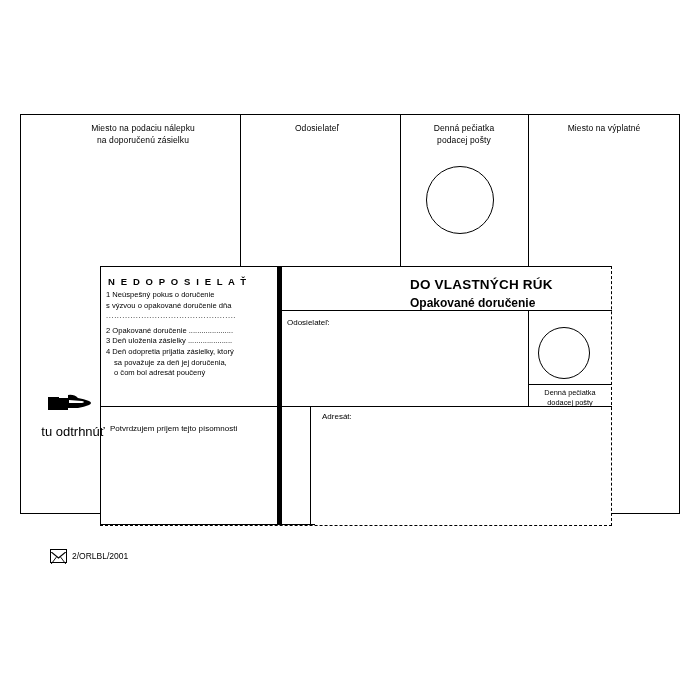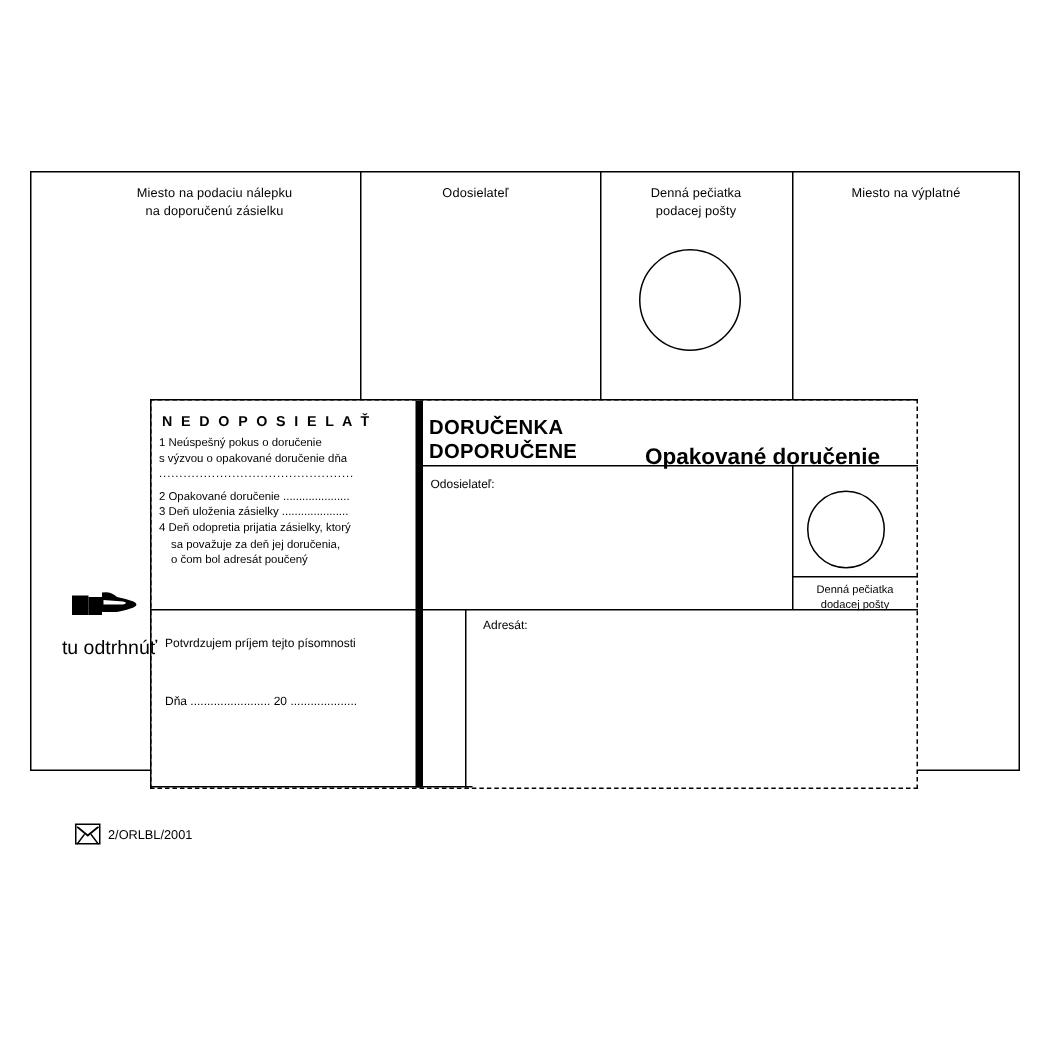--- a/index.html
+++ b/index.html
@@ -137,23 +137,23 @@
     position: absolute;
     left: 410px;
     top: 277px;
     font-size: 13.5px;
     font-weight: bold;
     line-height: 15.5px;
     letter-spacing: 0.2px;
   }
   .vlast-sub {
     position: absolute;
-    left: 430px;
+    left: 410px;
     top: 296px;
-    font-size: 15px;
+    font-size: 12px;
     font-weight: bold;
   }
 
   .small-label {
     position: absolute;
     font-size: 8px;
   }
   .tiny-label {
     position: absolute;
     font-size: 7.4px;
@@ -250,34 +250,30 @@
     <div class="row">s  výzvou  o  opakované  doručenie dňa</div>
     <div class="row dots">................................................</div>
     <div class="row" style="height:4px;"></div>
     <div class="row">2  Opakované doručenie .....................</div>
     <div class="row">3  Deň uloženia zásielky .....................</div>
     <div class="row">4  Deň  odopretia prijatia zásielky, ktorý</div>
     <div class="row" style="padding-left:8px;">sa považuje za deň  jej doručenia,</div>
     <div class="row" style="padding-left:8px;">o čom bol adresát poučený</div>
   </div>
 
-  <div class="dor-title">
-    <div>DORUČENKA</div>
-    <div>DOPORUČENE</div>
-  </div>
+  <div class="vlast-title">DO VLASTNÝCH RÚK</div>
   <div class="vlast-sub">Opakované doručenie</div>
 
   <div class="small-label" style="left:287px; top:318px;">Odosielateľ:</div>
   <div class="small-label" style="left:322px; top:412px;">Adresát:</div>
 
   <div class="tiny-label" style="left:530px; top:388px; width:80px; white-space:pre-line;">Denná pečiatka
 dodacej pošty</div>
 
   <div class="confirm-text" style="left:110px; top:423px; width:180px;">Potvrdzujem príjem tejto písomnosti</div>
-  <div class="confirm-text" style="left:110px; top:462px; width:180px;">Dňa ........................      20  ....................</div>
 
   <div class="line-v" style="left:310px; top:406px; height:119px;"></div>
   <div class="line-h" style="left:100px; top:524px; width:215px;"></div>
 
   <div class="hand">
     <svg viewBox="0 0 46 24" width="46" height="24" aria-hidden="true">
       <rect x="0" y="5" width="11" height="13" fill="#000"></rect>
       <path d="M11 6 L20 6 L20 3 Q26 2 30 6 Q36 7 41 9 Q45 11 41 13 Q36 15 30 16 L20 16 L20 18 L11 18 Z" fill="#000"></path>
       <path d="M21 8 L34 9 Q38 10 34 11 L21 11 Z" fill="#fff"></path>
     </svg>

